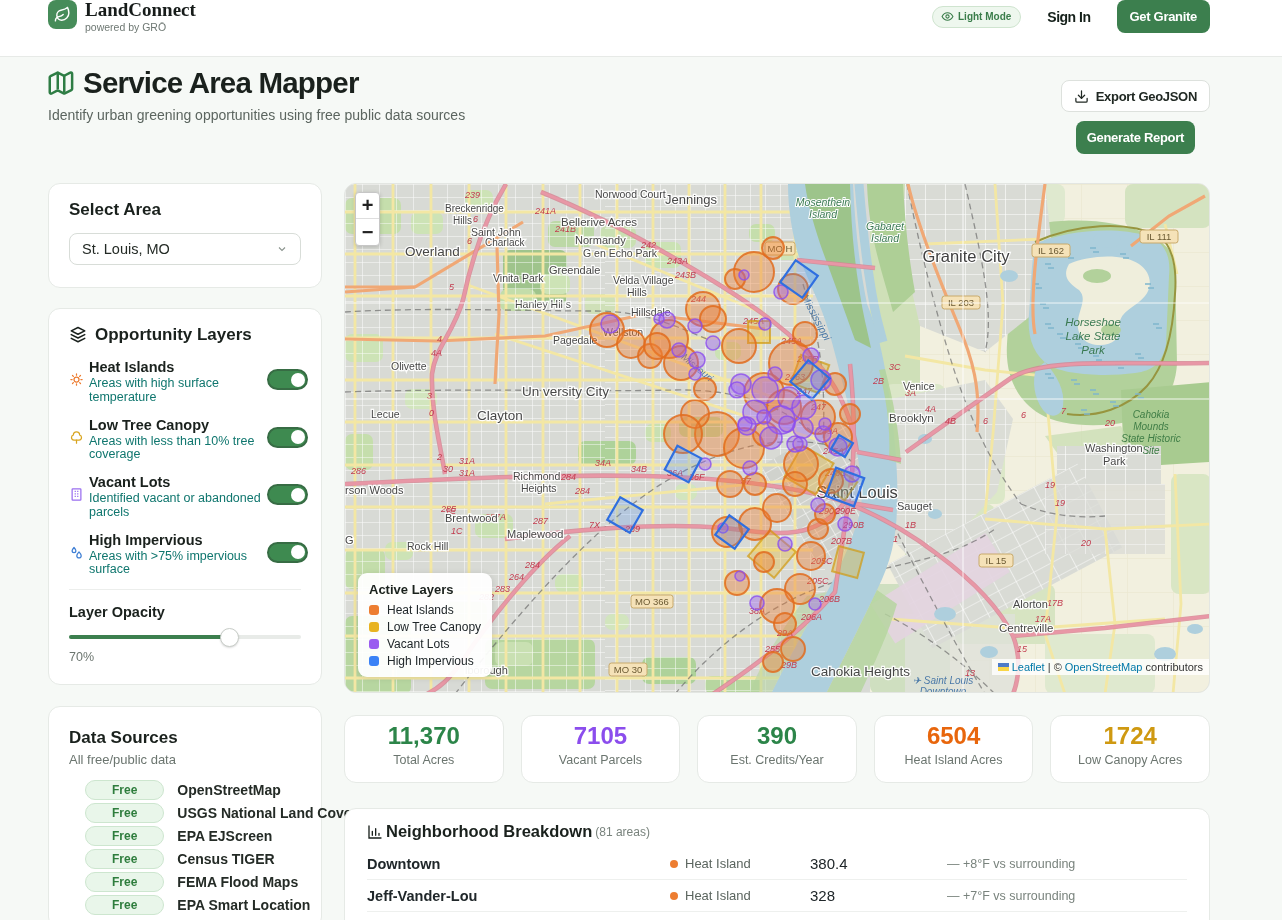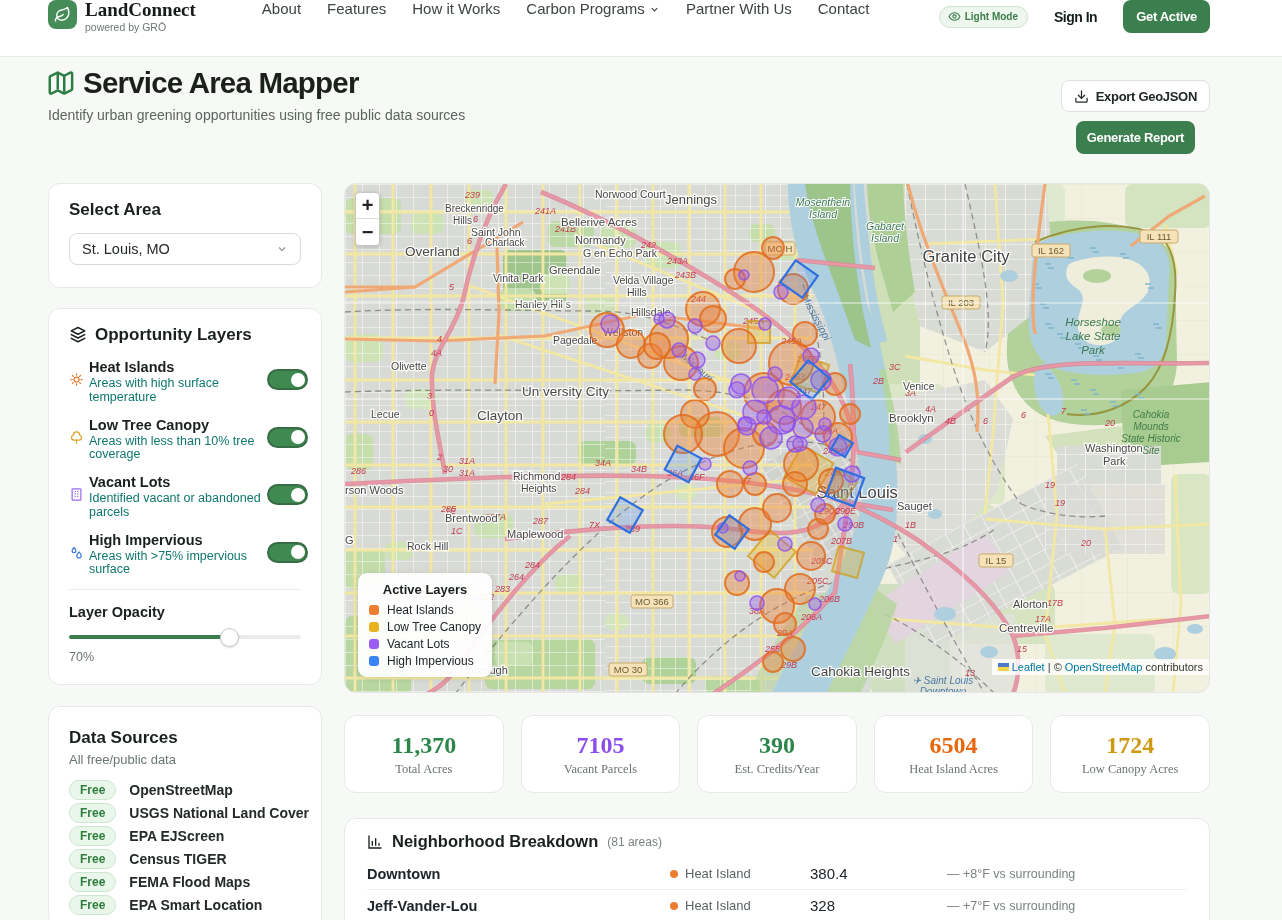--- a/index.html
+++ b/index.html
@@ -42,41 +42,41 @@
 .divider { border-top:1px solid #eceeec; margin:6px 0 14px 0; }
 .opacity-label { font-size:14.5px; font-weight:bold; color:#1a211d; }
 .slider { margin-top:8px; position:relative; height:19px; }
 .slider .track { position:absolute; left:0; right:0; top:7px; height:4px; background:#e8ebe8; border-radius:2px; }
 .slider .fill { position:absolute; left:0; width:160px; top:7px; height:4px; background:#3c7f4e; border-radius:2px; }
 .slider .thumb { position:absolute; left:151px; top:0; width:19px; height:19px; background:#fff; border:1px solid #c8cdc8; border-radius:50%; box-shadow:0 1px 2px rgba(0,0,0,.15); }
 .pct { font-size:12.5px; color:#6b756f; margin-top:3px; }
 .sc3 { padding:21px 20px 10px 20px; }
 .sc3 .allfree { font-size:13px; color:#6b756f; margin-top:4px; margin-bottom:13px; }
 .src { display:flex; align-items:center; gap:13px; margin-bottom:3px; white-space:nowrap; }
-.freepill { background:#e9f6ea; border:1px solid #cde6cf; color:#2e7d3d; font-size:12px; font-weight:bold; border-radius:999px; padding:2px 10px; }
+.freepill { background:#e9f6ea; border:1px solid #cde6cf; color:#2e7d3d; font-size:12px; font-weight:bold; border-radius:999px; padding:2px 26px;margin-left:16px; }
 .src span.name { font-size:14px; font-weight:bold; color:#242b26; }
 
 .mapwrap { position:relative; width:866px; height:510px; border-radius:12px; overflow:hidden; border:1px solid #e3e6e2; background:#e8eae5; }
 .zoomctl { position:absolute; left:10px; top:8px; width:25px; background:#fff; border:1px solid #c6c6c6; border-radius:4px; z-index:5; box-shadow:0 1px 4px rgba(0,0,0,0.18); }
 .zoomctl div { height:26px; display:flex; align-items:center; justify-content:center; font-size:20px; font-weight:bold; color:#222; }
 .zoomctl div:first-child { border-bottom:1px solid #dedede; }
-.legend { position:absolute; left:13px; bottom:15px; background:rgba(255,255,255,0.94); border-radius:9px; padding:10px 11px; z-index:5; box-shadow:0 1px 6px rgba(0,0,0,0.12);text-align:center; }
+.legend { position:absolute; left:13px; bottom:15px; background:rgba(255,255,255,0.94); border-radius:9px; padding:10px 11px; z-index:5; box-shadow:0 1px 6px rgba(0,0,0,0.12); }
 .legend b { font-size:13px; line-height:13px; color:#1a211d; display:block; margin-bottom:8px; }
 .legrow { display:flex; align-items:center; gap:8px; margin-top:5px; font-size:12px; line-height:12px; color:#20272a; white-space:nowrap; }
 .legrow i { width:10px; height:10px; border-radius:3px; display:block; flex:none; }
 .attrib { position:absolute; right:0; bottom:17px; background:rgba(255,255,255,0.8); font-size:11px; color:#333; padding:2px 6px; z-index:5; }
 .attrib a { color:#0078a8; text-decoration:none; }
 
 .stats { display:flex; gap:17px; margin-top:22px; }
-.stat { flex:1; background:#fff; border:1px solid #e6eae6; border-radius:12px; text-align:center; padding:16px 0 15px 0;font-family:Liberation Serif, serif; }
+.stat { flex:1; background:#fff; border:1px solid #e6eae6; border-radius:12px; text-align:center; padding:6px 0 15px 0; }
 .stat .num { font-size:24px; font-weight:bold; }
 .stat .lbl { font-size:12.5px; color:#6b756f; margin-top:3px;text-align:center; }
 
 .tbl { margin-top:25px; padding:13px 22px 20px 22px; }
-.tblhead { display:flex; align-items:center; gap:9px; margin-bottom:7px; }
+.tblhead { display:flex; align-items:center; gap:3px; margin-bottom:7px; }
 .tblhead b { font-size:16.5px; color:#1a211d; }
 .tblhead span { font-size:12px; color:#79837d; }
 .trow { display:flex; align-items:center; height:32px; border-bottom:1px solid #eef0ee; }
 .trow .name { width:303px; font-size:14.5px; font-weight:bold; color:#20272a; }
 .trow .type { width:140px; font-size:13px; color:#5b655f; display:flex; align-items:center; gap:7px; }
 .trow .type i { width:8px; height:8px; border-radius:50%; background:#ed7d31; display:block; }
 .trow .val { width:70px; font-size:15px; color:#20272a; }
 .trow .delta { margin-left:67px; font-size:12.5px; color:#79837d; display:flex; align-items:center; gap:5px; }
 </style>
 </head>
@@ -86,37 +86,27 @@
   <div class="logo-sq">
     <svg width="17" height="17" viewBox="0 0 24 24" fill="none" stroke="#fff" stroke-width="2" stroke-linecap="round" stroke-linejoin="round">
           <path d="M11 20A7 7 0 0 1 9.8 6.1C15.5 5 17 4.48 19 2c1 2 2 4.18 2 8 0 5.5-4.78 10-10 10Z"></path>
           <path d="M2 21c0-3 1.85-5.36 5.08-6C9.5 14.52 12 13 13 12"></path>
         </svg>
   </div>
   <div class="logo-txt">
     <div class="logo-name">LandConnect</div>
     <div class="logo-sub">powered by GRŌ</div>
   </div>
-  <div class="nav">
-    <a>About</a>
-        <a>Features</a>
-        <a>How it Works</a>
-        <a>Carbon Programs <svg width="11" height="11" viewBox="0 0 24 24" fill="none" stroke="#3c4540" stroke-width="2.4" style="vertical-align:-1px">
-            <path d="M6 9l6 6 6-6"></path>
-          </svg></a>
-        <a>Partner With Us</a>
-        <a>Contact</a>
-  </div>
   <div class="hdr-right">
     <div class="lightmode"><svg width="13" height="13" viewBox="0 0 24 24" fill="none" stroke="#3a7d4a" stroke-width="2">
             <path d="M2 12s3.5-7 10-7 10 7 10 7-3.5 7-10 7-10-7-10-7Z"></path>
             <circle cx="12" cy="12" r="3"></circle>
           </svg> Light Mode</div>
     <div class="signin">Sign In</div>
-    <button class="btn-green">Get Active</button>
+    <button class="btn-green">Get Granite</button>
   </div>
 </div>
   </div>
 <div class="titlerow">
   <div>
     <div class="h1wrap">
       <svg width="30" height="30" viewBox="0 0 24 24" fill="none" stroke="#2e7d44" stroke-width="2" stroke-linecap="round" stroke-linejoin="round">
           <path d="M14.1 6.1 9.8 3.9a1 1 0 0 0-.9 0l-5.3 2.6a1 1 0 0 0-.6.9v12.1a1 1 0 0 0 1.5.9l4.4-2.3a1 1 0 0 1 .9 0l4.3 2.2a1 1 0 0 0 .9 0l5.3-2.6a1 1 0 0 0 .6-.9V4.6a1 1 0 0 0-1.5-.9l-4.4 2.3a1 1 0 0 1-.9 0Z"></path>
           <path d="M9.4 3.8v12.3"></path>
           <path d="M14.6 6.2v12.3"></path>

